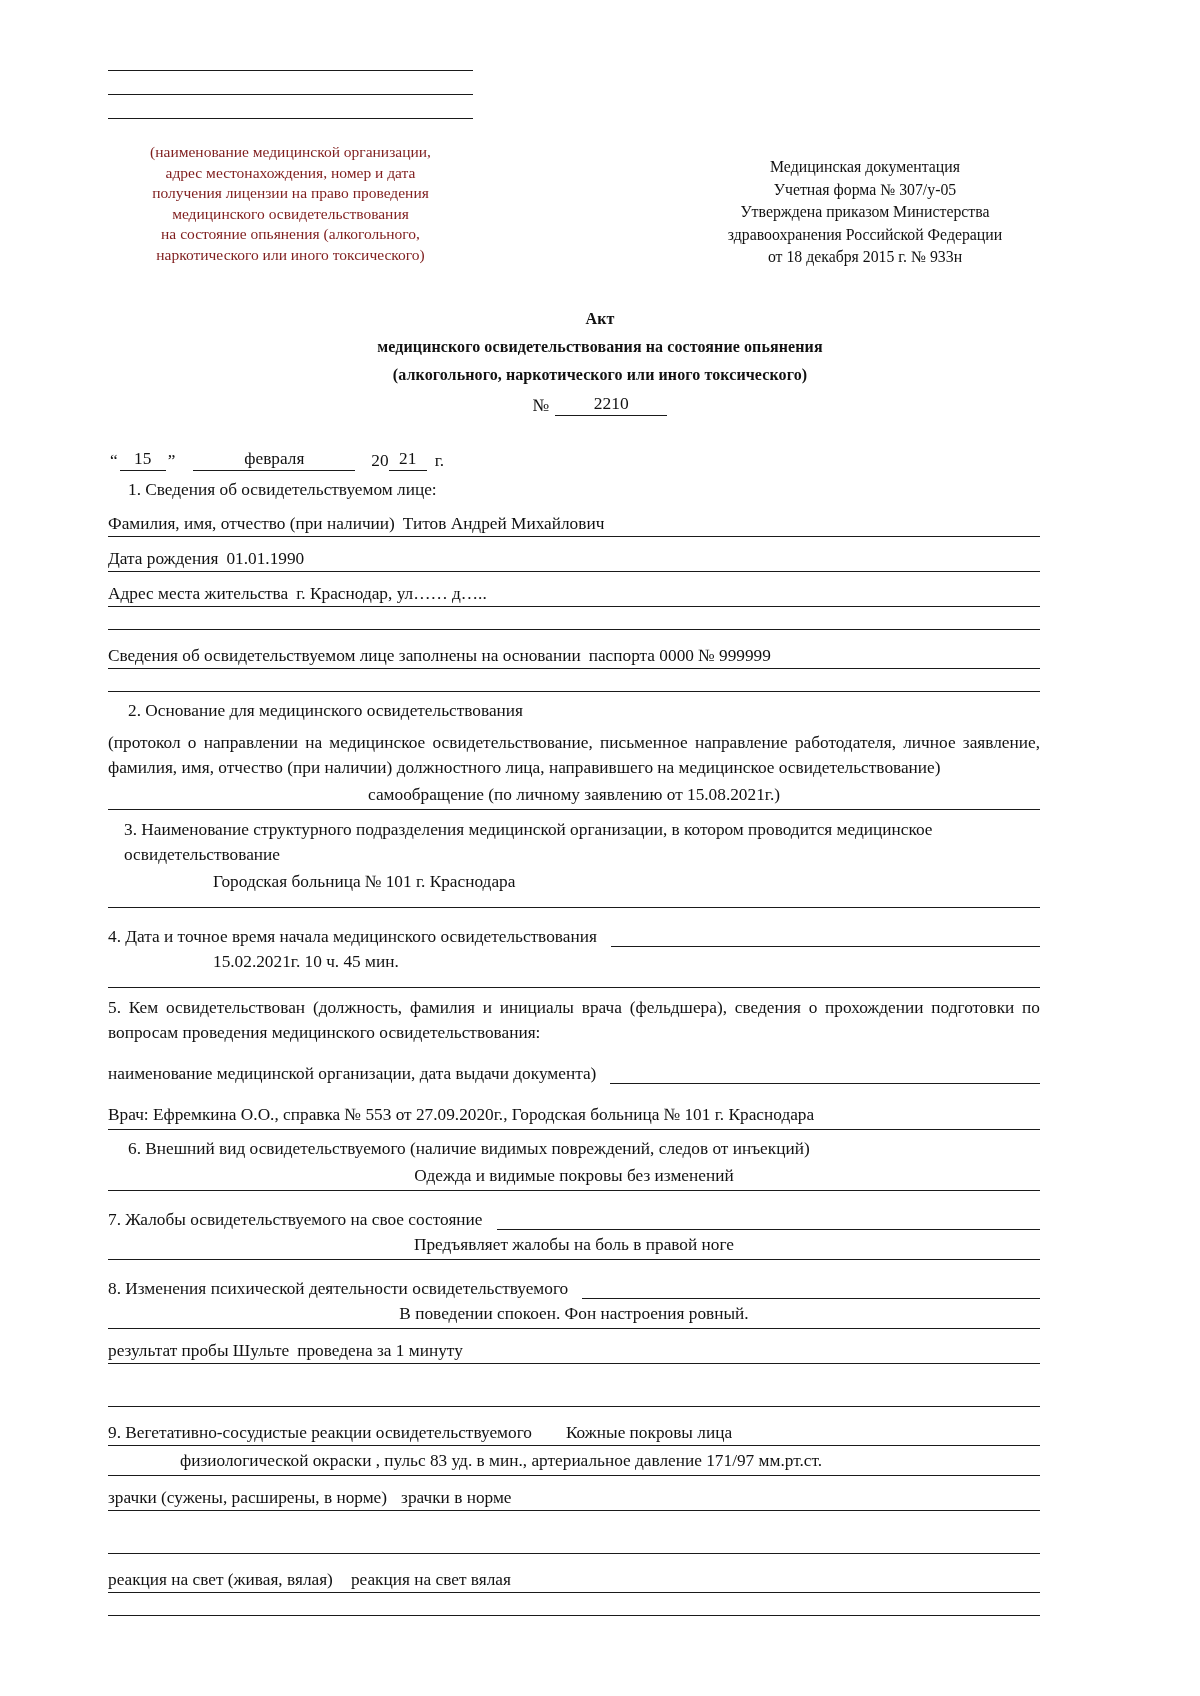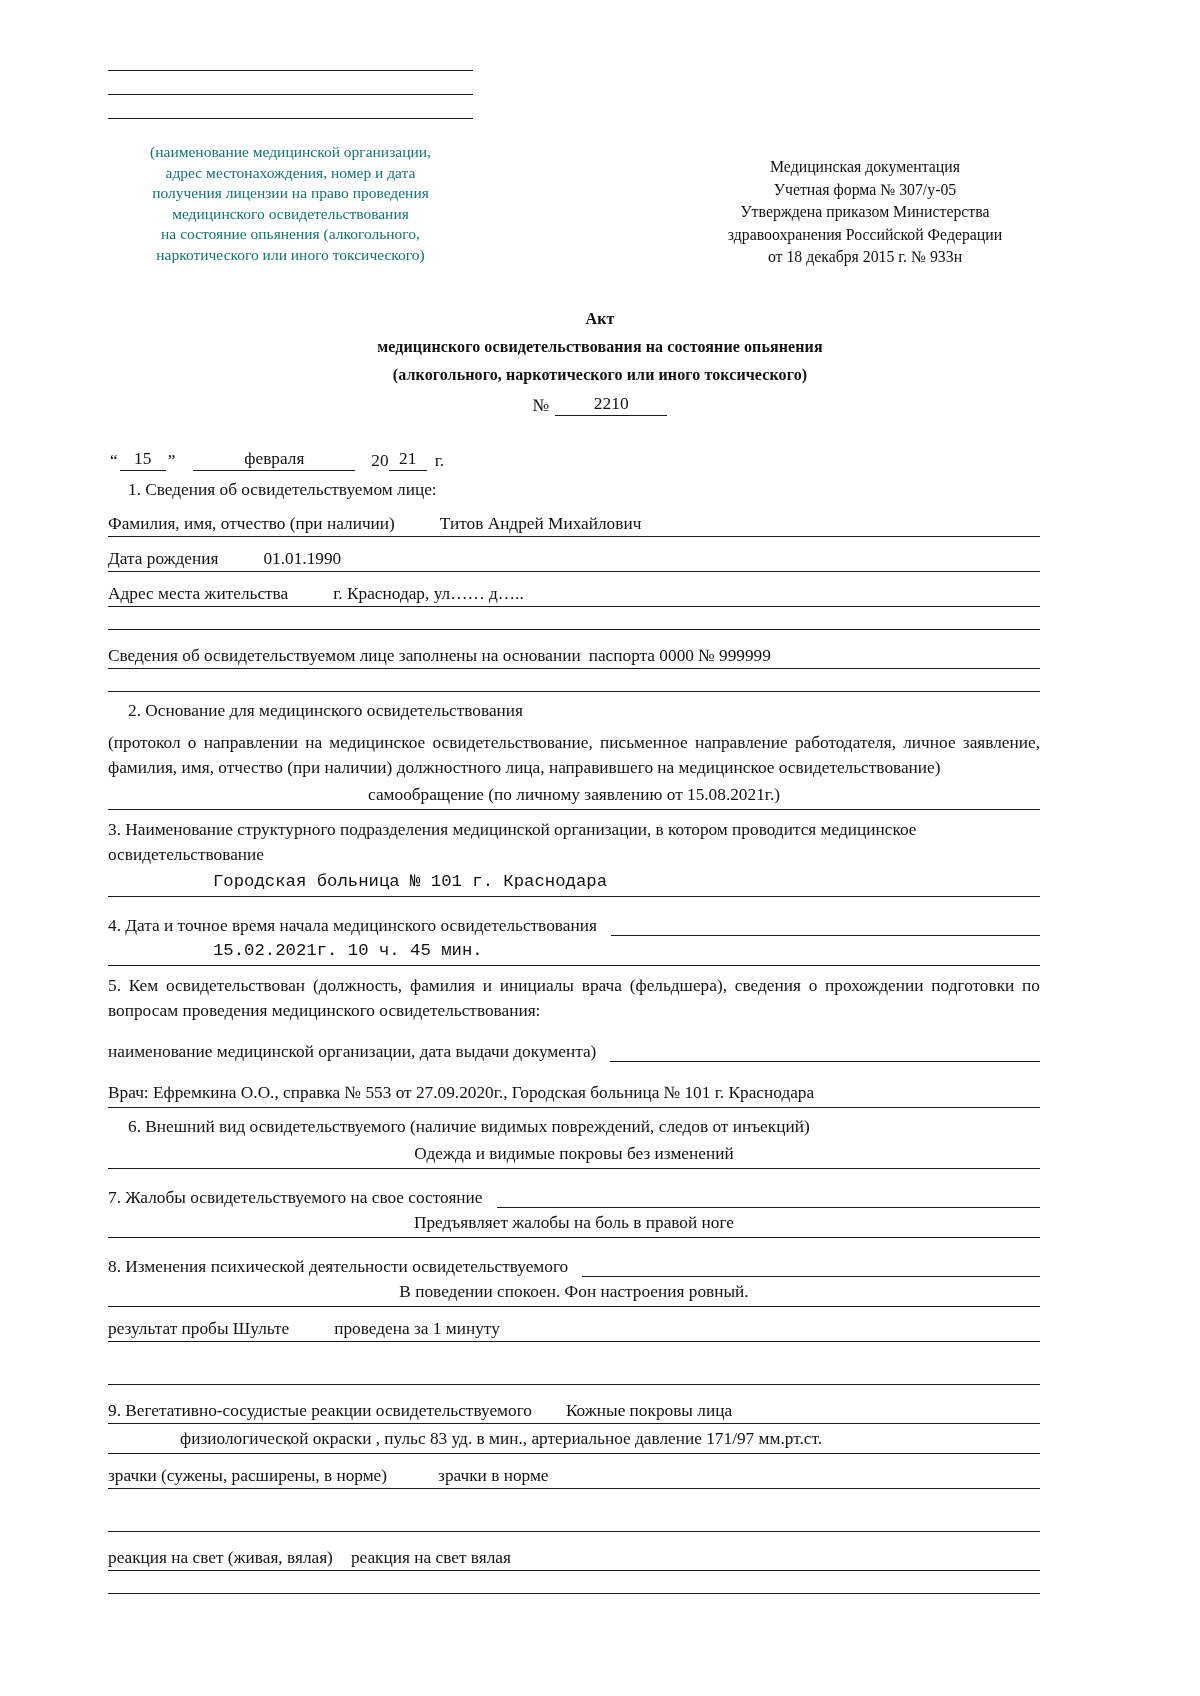--- a/index.html
+++ b/index.html
@@ -40,21 +40,21 @@
   .org-rule {
     border-bottom: 1.6px solid #1a1a1a;
     height: 0;
     margin-bottom: 23px;
   }
   .org-rule.r1 { margin-top: 10px; }
   .org-caption {
     text-align: center;
     font-size: 15.5px;
     line-height: 20.5px;
-    color: #0f766e;
+    color: #7f1d1d;
   }
   .doc-block {
     position: absolute;
     left: 690px;
     top: 96px;
     width: 350px;
     text-align: center;
     font-size: 15.8px;
     line-height: 22.5px;
   }
@@ -103,21 +103,21 @@
   
   .lined {
     position: relative;
     display: flex;
     align-items: flex-end;
     border-bottom: 1.4px solid #1a1a1a;
     padding-bottom: 2px;
     min-height: 24px;
     margin-top: 12px;
   }
-  .lined.tight { margin-top: 8px; gap: 37px; }
+  .lined.tight { margin-top: 8px; }
   .lined .lbl { white-space: nowrap; }
   .lined .val { margin-left: 8px; white-space: nowrap; }
   .lined .grow { flex: 1 1 auto; }
 
   
   .rule {
     border-bottom: 1.4px solid #1a1a1a;
     height: 0;
     margin-top: 30px;
   }
@@ -125,21 +125,21 @@
   .rule.gap-lg { margin-top: 42px; }
 
   
   .para {
     margin-top: 7px;
     text-align: justify;
     text-justify: inter-word;
     font-size: 17.3px;
     line-height: 25px;
   }
-  .para.nojust { text-align: left; }
+  .para.nojust { text-align: left; margin-left: 16px; }
   .plain {
     margin-top: 7px;
     font-size: 17.3px;
     line-height: 24px;
     margin-left: 20px;
   }
 
   
   .label-with-stub {
     display: flex;
@@ -157,25 +157,24 @@
   
   .filled-center {
     border-bottom: 1.4px solid #1a1a1a;
     text-align: center;
     padding-bottom: 2px;
     margin-top: 4px;
     min-height: 23px;
   }
   .filled-indent {
     border-bottom: 1.4px solid #1a1a1a;
-    padding-bottom: 2px;
+    padding-bottom: 13px;
     margin-top: 4px;
     min-height: 23px;
     padding-left: 105px;
-    font-family: Liberation Mono, monospace;
   }
   .filled-left {
     border-bottom: 1.4px solid #1a1a1a;
     padding-bottom: 2px;
     margin-top: 20px;
     min-height: 23px;
   }
 
   
   .date-line {

